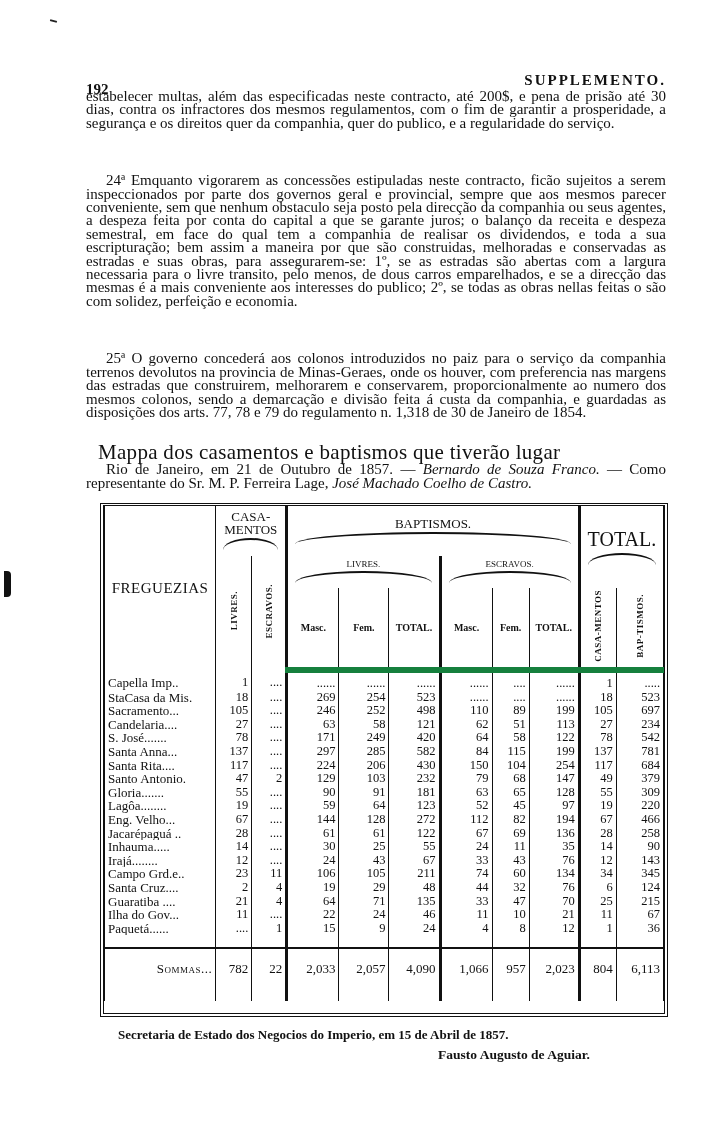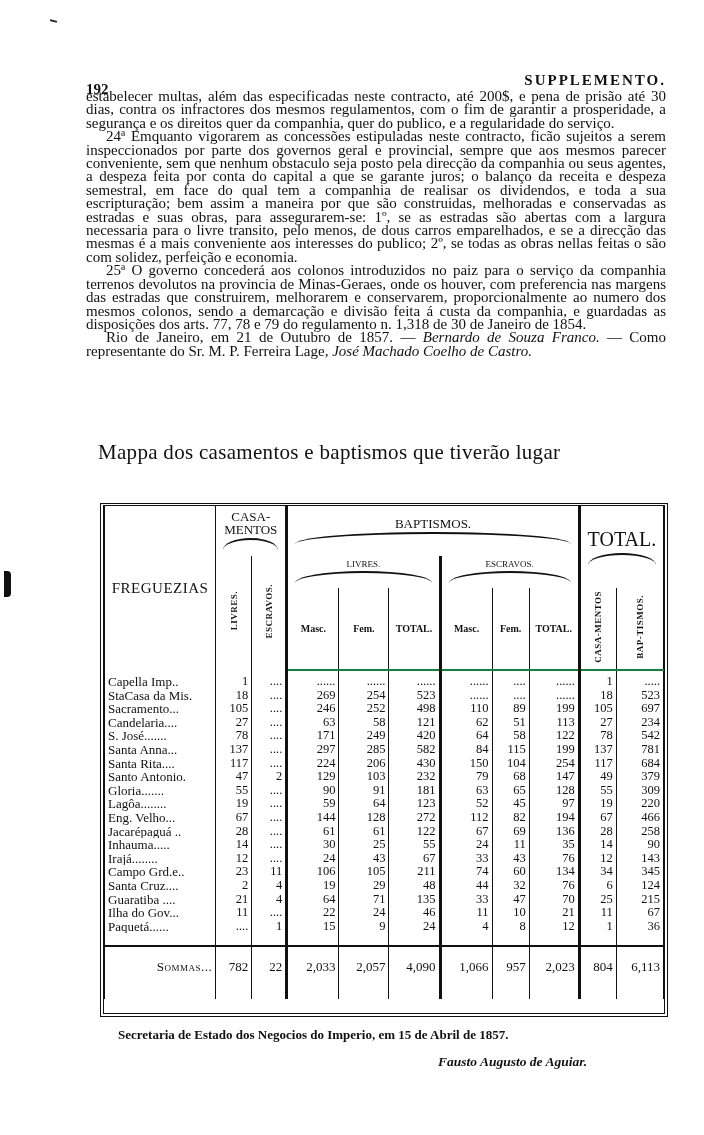--- a/index.html
+++ b/index.html
@@ -4,45 +4,45 @@
 <style>
   html, body { margin: 0; padding: 0; background: #ffffff; }
   body { width: 704px; height: 1135px; position: relative; overflow: hidden; color: #111; font-family: "Liberation Serif", "DejaVu Serif", serif; }
   .mark-top { position: absolute; left: 50px; top: 20px; width: 7px; height: 2px; background: #222; transform: rotate(15deg); }
   .mark-left { position: absolute; left: 4px; top: 571px; width: 7px; height: 26px; background: #111; border-radius: 0 4px 4px 0; }
   .header { position: absolute; left: 86px; top: 72px; width: 580px; height: 20px; }
   .page-num { position: absolute; left: 0; top: 9px; font-weight: bold; font-size: 15px; }
   .running-title { position: absolute; left: 0; right: 0; top: 0; text-align: right; font-weight: bold; font-size: 15px; letter-spacing: 2px; }
   .body-text { position: absolute; left: 86px; top: 90px; width: 580px; font-size: 15px; line-height: 13.4px; text-align: justify; }
   .body-text p { margin: 0; text-indent: 0; }
-  .body-text p.indent { text-indent: 20px; }
+  .body-text p.indent { text-indent: 20px; margin-top: 44px; }
   .body-text i { font-style: italic; }
   .map-title { position: absolute; left: 98px; top: 441px; width: 568px; text-align: left; font-size: 21px; line-height: 22px; letter-spacing: 0.3px; }
   .table-wrap { position: absolute; left: 100px; top: 503px; width: 568px; height: 514px; border-top: 3px double #111; border-bottom: 4px double #111; border-left: 4px double #111; border-right: 4px double #111; box-sizing: border-box; }
   table.mappa { border-collapse: collapse; width: 100%; font-size: 12.5px; table-layout: fixed; }
   table.mappa td, table.mappa th { padding: 0 3px; border-left: 1px solid #111; border-right: 1px solid #111; font-weight: normal; }
   table.mappa th { vertical-align: middle; text-align: center; }
   .thick-l { border-left: 3px solid #111 !important; }
   .h-name { font-weight: normal; font-size: 15px; letter-spacing: 0.5px; }
   .h-group { font-size: 13px; line-height: 13px; }
   .h-total { font-size: 20px; }
   .h-sub { font-size: 10px; font-weight: bold !important; }
   .h-small { font-size: 9px; }
   .vert { writing-mode: vertical-rl; transform: rotate(180deg); font-size: 9px; font-weight: bold; letter-spacing: 0.5px; display: inline-block; }
   .brace { display: block; height: 10px; margin: 2px 4px; border-top: 2px solid #111; border-radius: 50% 50% 0 0 / 100% 100% 0 0; }
-  tr.head-bottom th { border-bottom: 2px solid #15803d; }
+  tr.head-bottom th { border-bottom: 6px solid #15803d; }
   td.name { text-align: left; white-space: nowrap; overflow: hidden; font-size: 13px; }
   td.num { text-align: right; }
   tbody.rows td { line-height: 13.6px; height: 13.6px; }
   tbody.rows tr:first-child td { padding-top: 4px; }
   tr.sum td { border-top: 2px solid #111; height: 40px; line-height: 40px; font-size: 13px; }
   tr.sum td.sum-label { text-align: right; font-variant: small-caps; letter-spacing: 0.5px; }
   tr.filler td { height: 12px; }
   .footer-line { position: absolute; left: 118px; top: 1027px; font-size: 13px; font-weight: bold; }
-  .footer-sig { position: absolute; left: 438px; top: 1047px; font-size: 13.5px; font-style: italic; font-weight: bold; margin-top: 7px; }
+  .footer-sig { position: absolute; left: 438px; top: 1047px; font-size: 13.5px; font-weight: bold; }
 </style>
 </head>
 <body>
 
 <div class="mark-top"></div>
 <div class="mark-left"></div>
 
 <div class="header">
   <span class="page-num">192</span>
   <div class="running-title">SUPPLEMENTO.</div>

